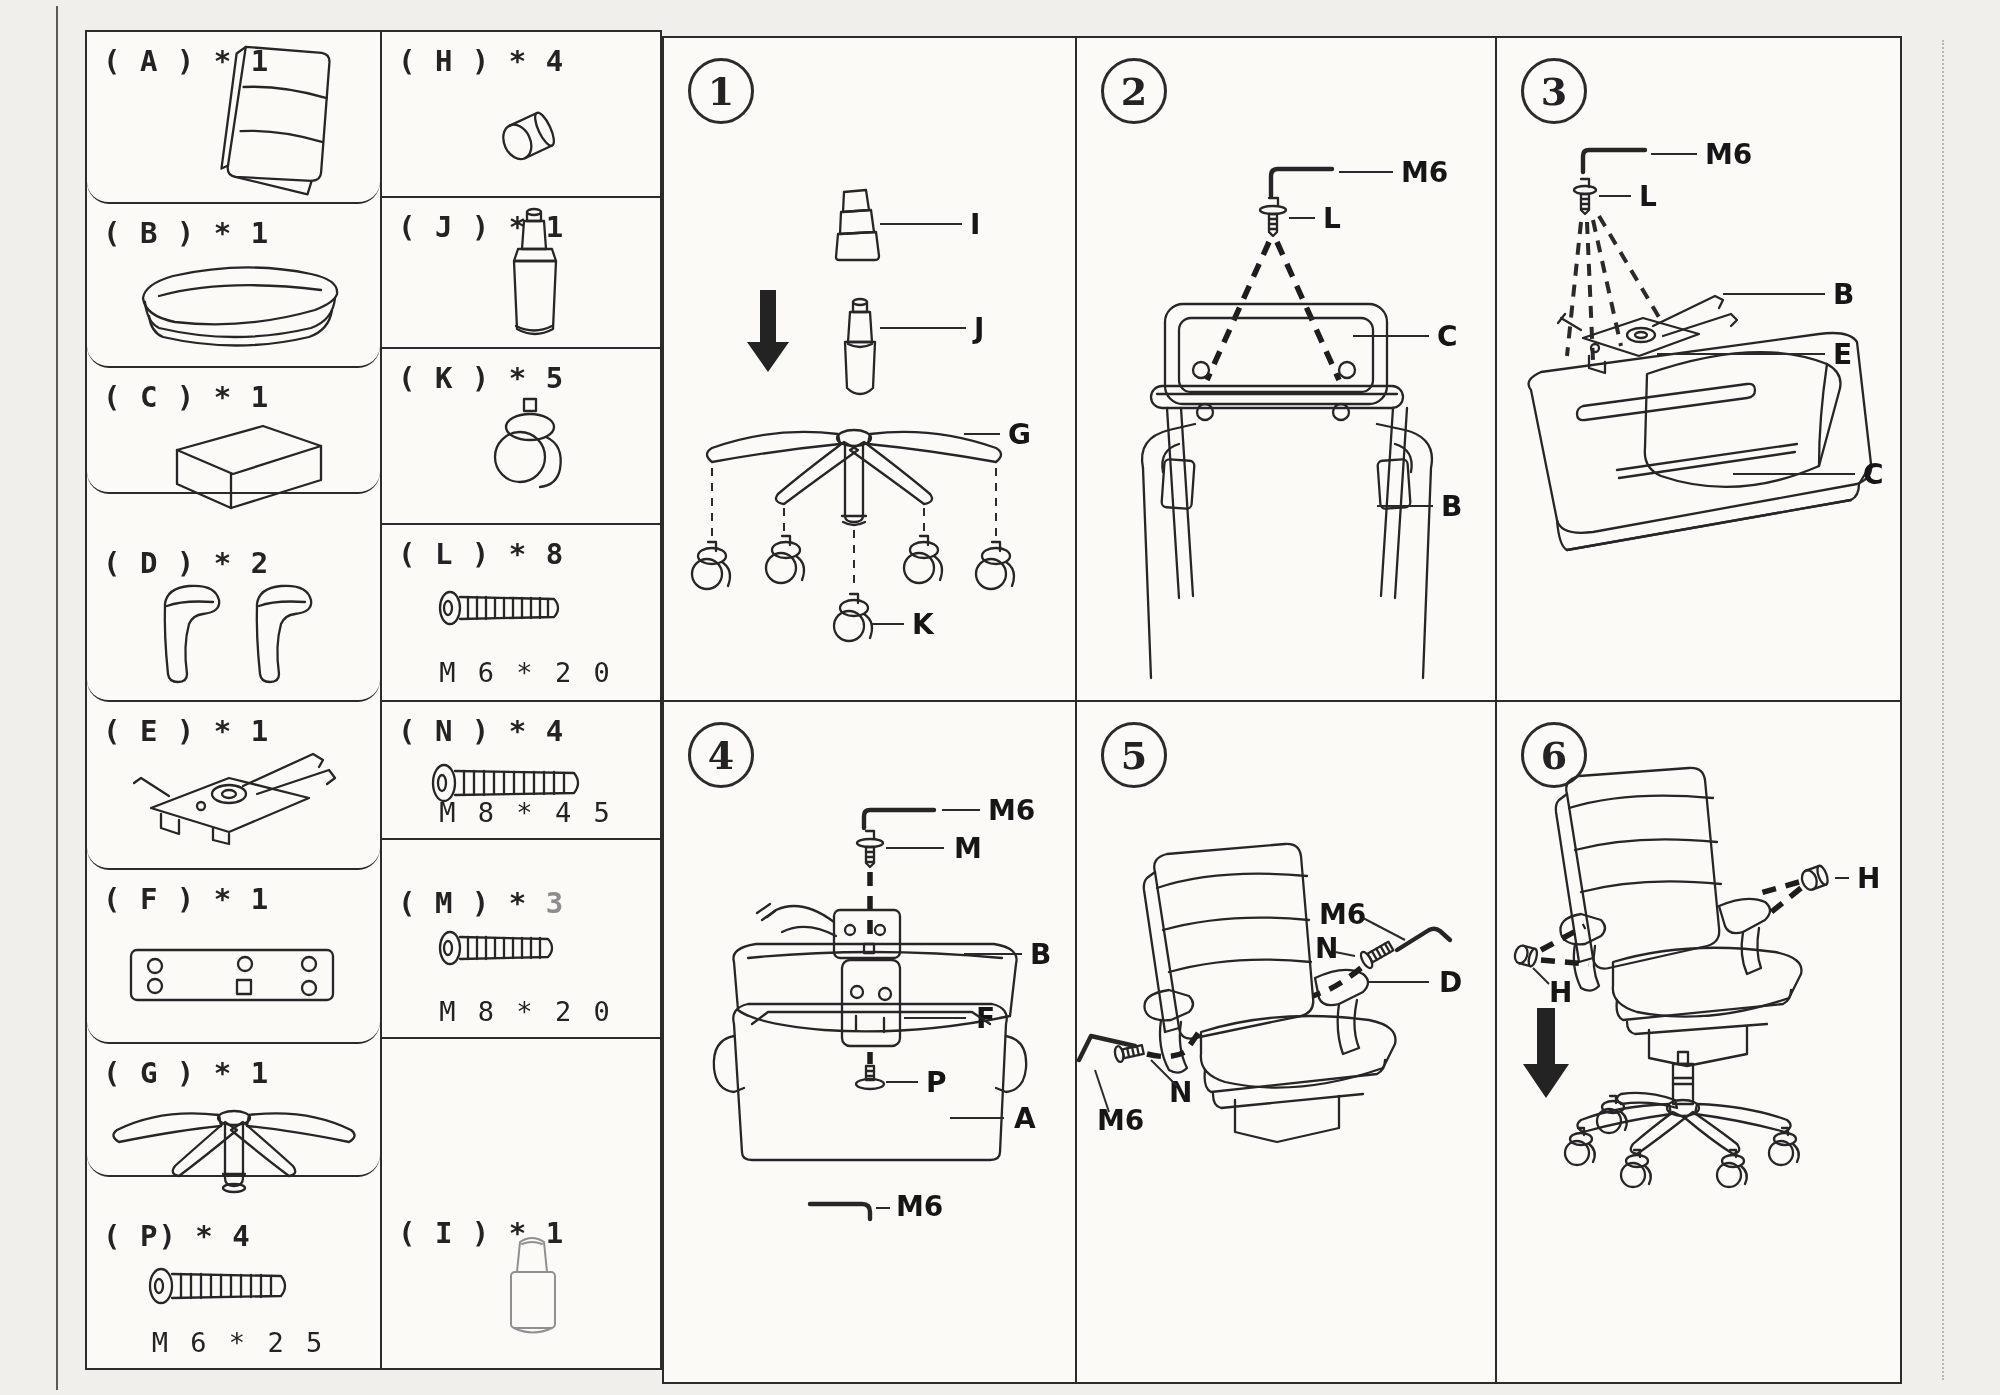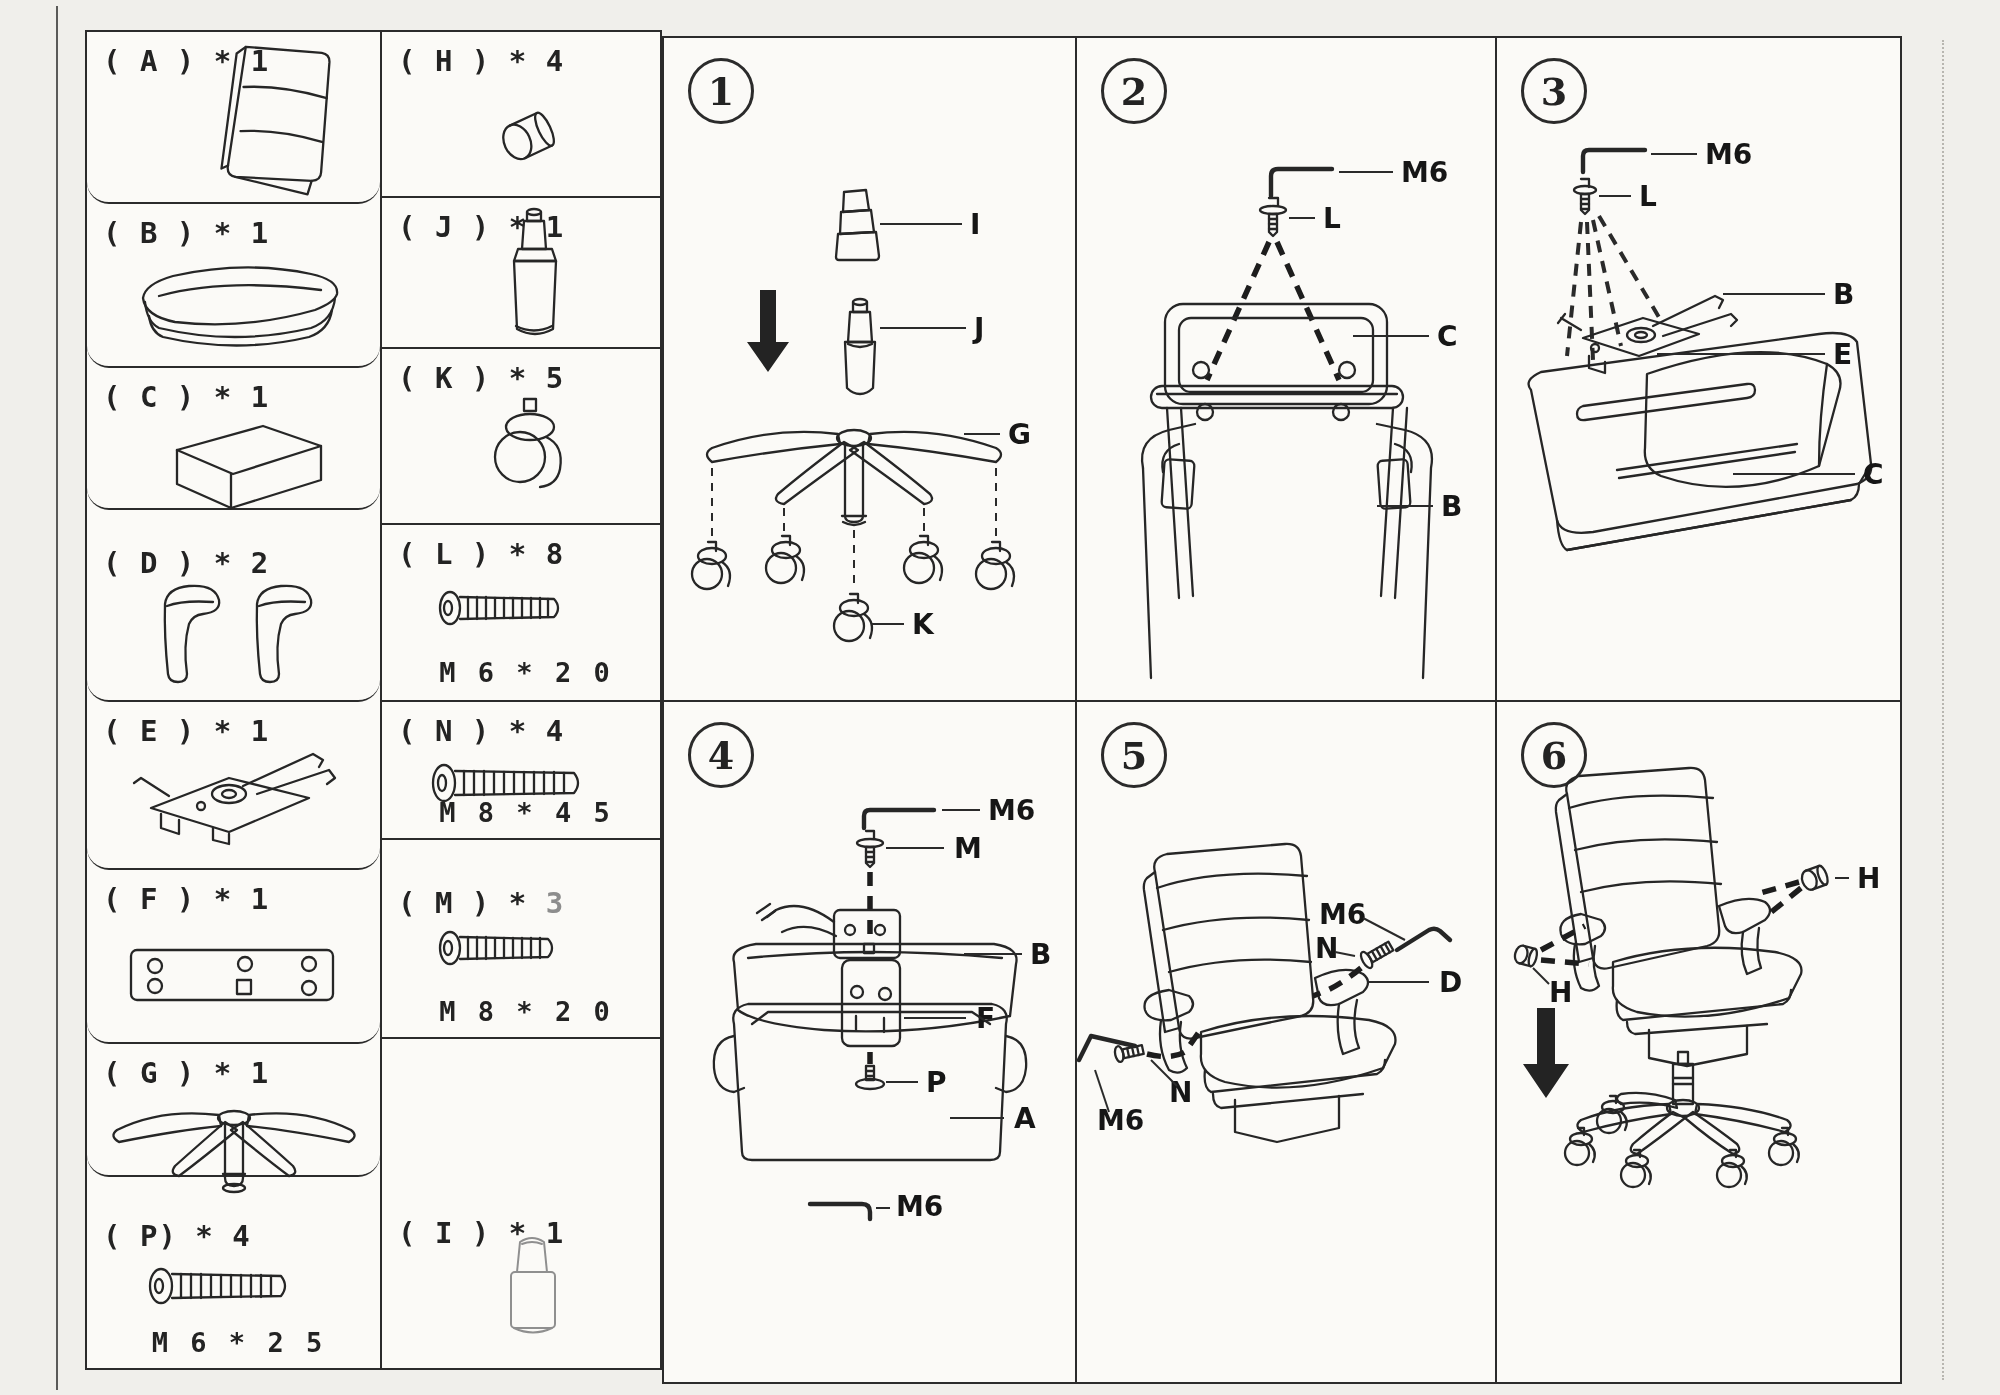--- a/index.html
+++ b/index.html
@@ -15,21 +15,21 @@
   
   .tbl{position:absolute;left:85px;top:30px;width:577px;height:1340px;
        border:2px solid #2b2b2b;background:#fbfaf7;box-sizing:border-box;}
   .tbl .vline{position:absolute;left:293px;top:0;bottom:0;width:2px;background:#2b2b2b;}
   .cell{position:absolute;box-sizing:border-box;border-bottom:2px solid #2b2b2b;}
   .cell.last{border-bottom:none;}
   .c1{left:0;width:293px;border-radius:22px;}
   .c2{left:295px;width:278px;}
   .plabel{position:absolute;left:16px;top:12px;font-size:29px;font-weight:700;letter-spacing:1px;white-space:pre;}
   .faint{color:#8d8d8d;}
-  .spec{position:absolute;left:0;right:0;text-align:center;font-size:27px;font-weight:700;letter-spacing:3px;white-space:pre;padding-left:10px;}
+  .spec{position:absolute;left:0;right:0;text-align:center;font-size:27px;font-weight:400;letter-spacing:3px;white-space:pre;padding-left:10px;}
   .keylbl{position:absolute;font-size:26px;font-weight:700;white-space:pre;}
   .psk{position:absolute;}
 
   
   .grid{position:absolute;left:662px;top:36px;width:1240px;height:1348px;
         border:2px solid #2b2b2b;background:#fbfaf7;box-sizing:border-box;}
   .panel{position:absolute;box-sizing:border-box;background:#fbfaf7;}
   .pb{border-bottom:2px solid #2b2b2b;}
   .pr{border-right:2px solid #2b2b2b;}
   .badge{position:absolute;left:24px;top:20px;width:60px;height:60px;border:3px solid #2b2b2b;
@@ -70,21 +70,21 @@
   </div>
   <div class="cell c1" style="top:172px;height:164px">
     <div class="plabel">( B ) * 1</div>
     <svg class="psk" style="left:28px;top:32px" width="240" height="126" viewBox="0 0 240 126">
       <path class="sk" d="M28 62 Q30 48 58 40 Q130 24 196 38 Q224 44 222 58 Q220 66 200 74 Q130 94 60 86 Q30 80 28 62 Z"></path>
       <path class="sk" d="M44 60 Q110 42 206 54"></path>
       <path class="sk" d="M30 66 Q32 86 44 92 Q120 110 196 92 Q218 84 220 62"></path>
       <path class="sk" d="M34 80 Q36 96 48 101 Q122 118 194 101 Q214 94 217 74"></path>
     </svg>
   </div>
-  <div class="cell c1" style="top:336px;height:142px">
+  <div class="cell c1" style="top:336px;height:126px">
     <div class="plabel">( C ) * 1</div>
     <svg class="psk" style="left:36px;top:44px" width="220" height="116" viewBox="0 0 220 116">
       <path class="sk" d="M54 38 L140 14 L198 34 L110 62 Z"></path>
       <path class="sk" d="M54 38 L54 72 L108 96 L108 62"></path>
       <path class="sk" d="M108 96 L198 68 L198 34"></path>
     </svg>
   </div>
   <div class="cell c1" style="top:502px;height:168px">
     <div class="plabel">( D ) * 2</div>
     <svg class="psk" style="left:52px;top:40px" width="210" height="124" viewBox="0 0 210 124">

